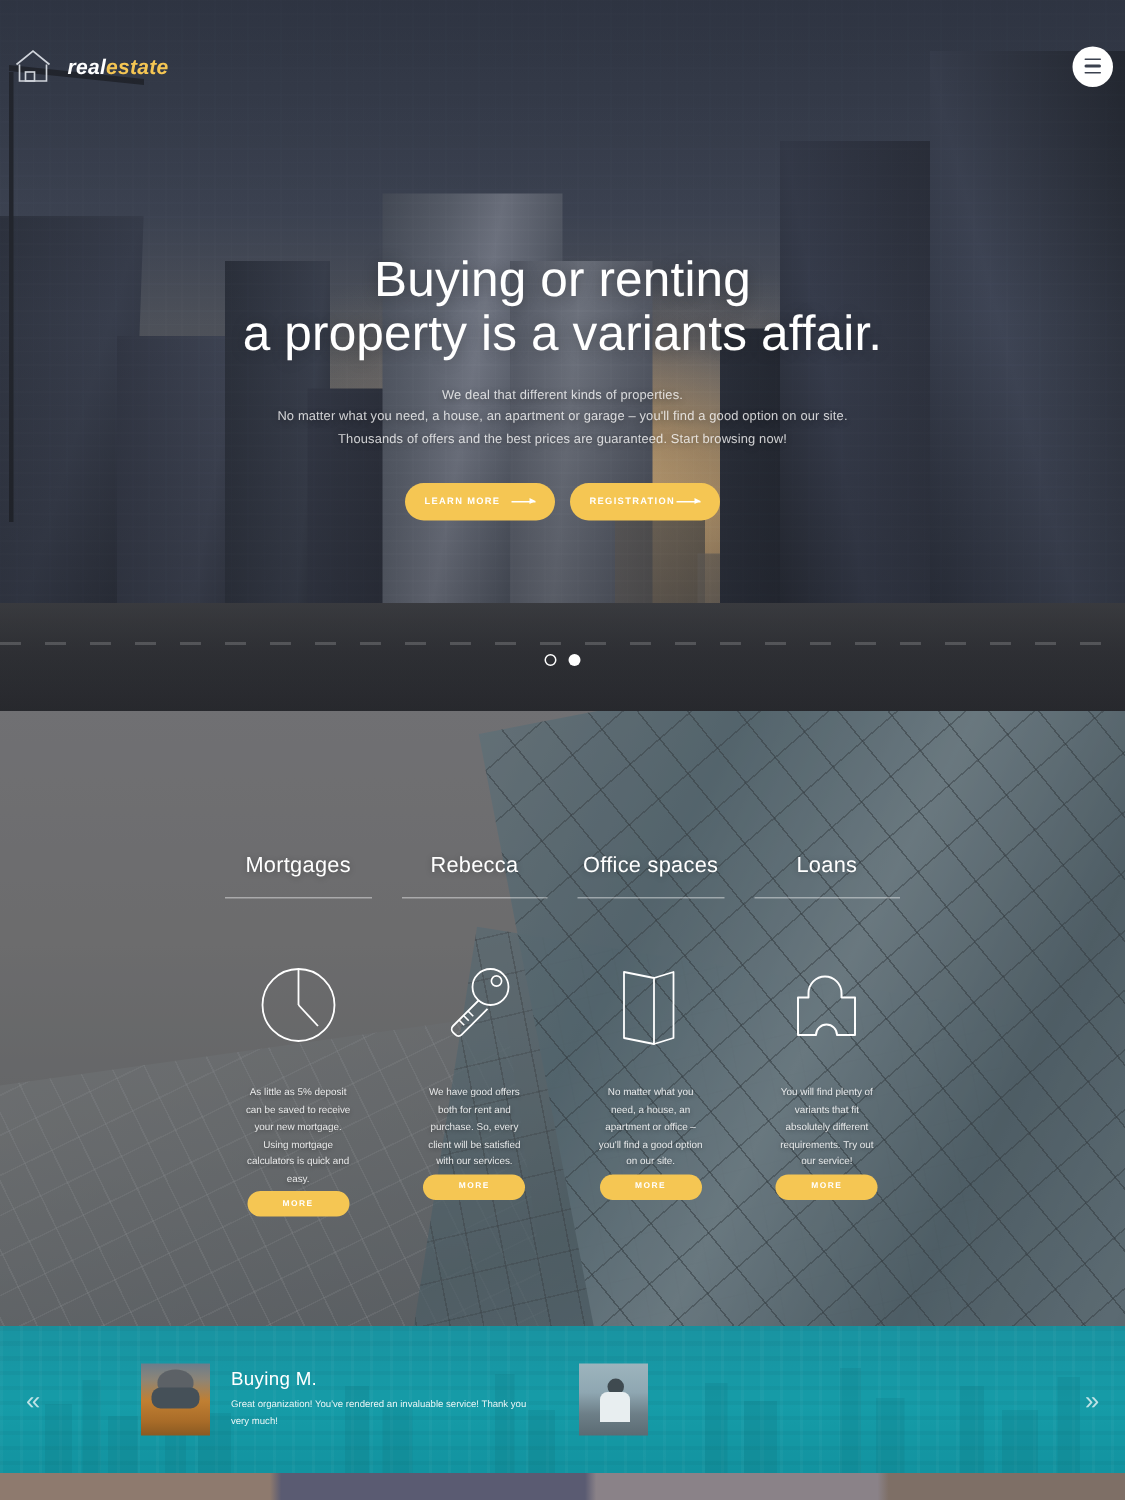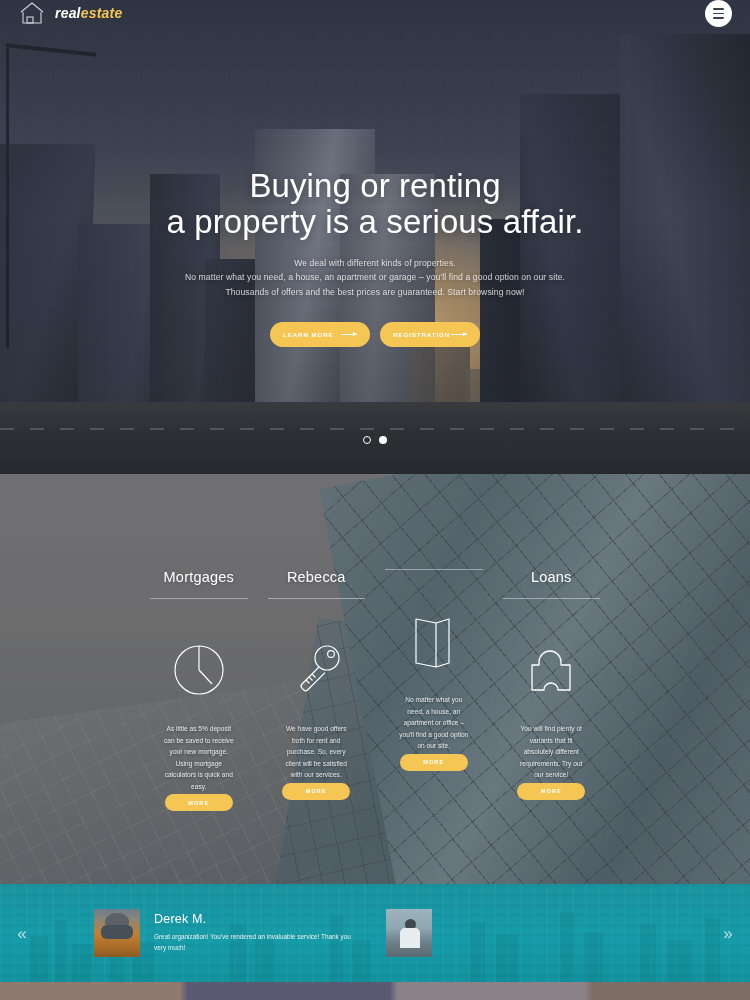--- a/index.html
+++ b/index.html
@@ -64,24 +64,24 @@
   .road:after{
     content:""; position:absolute; left:0; top:26px; width:100%; height:2px;
     background: repeating-linear-gradient(to right, rgba(220,220,220,.35) 0 14px, transparent 14px 30px);
   }
   .lamp { position:absolute; left:6px; top:48px; width:3px; height:300px; background:#23262d; }
   .lamp:before{content:"";position:absolute;top:0;left:0;width:90px;height:4px;background:#23262d;transform:skewY(6deg);}
   .hero-veil { position:absolute; inset:0; background: linear-gradient(to bottom, rgba(30,34,44,0.40) 0%, rgba(30,34,44,0.12) 45%, rgba(20,22,28,0.40) 100%); }
 
   
   .header {
-    position: absolute; top: 0; left: 0;
+    position: absolute; top: 16px; left: 0;
     width: 750px; height: 56px;
-    display: flex; align-items: flex-start;
-    padding: 0 18px;
+    display: flex; align-items: center;
+    padding: 0 8px;
     z-index: 30;
   }
   .logo { display: flex; align-items: center; gap: 9px; cursor: pointer; }
   .logo-icon { width: 28px; height: 26px; }
   .logo-text { font-size: 14px; letter-spacing: .2px; font-style: italic; font-weight: 700; }
   .logo-real { color: #ffffff; }
   .logo-estate { color: #f5c653; }
   .menu-btn {
     margin-left: auto;
     width: 27px; height: 27px; border-radius: 50%;
@@ -300,24 +300,24 @@
     <div class="menu-btn">
       <span></span>
       <span></span>
       <span></span>
     </div>
   </div>
 
   <div class="hero-content">
     <h1 class="hero-title">
       <span>Buying or renting</span><br>
-      <span>a property is a serious affair.</span>
+      <span>a property is a variants affair.</span>
     </h1>
     <p class="hero-sub">
-      <span>We deal with different kinds of properties.</span><br>
+      <span>We deal that different kinds of properties.</span><br>
       <span>No matter what you need, a house, an apartment or garage – you'll find a good option on our site.</span><br>
       <span>Thousands of offers and the best prices are guaranteed. Start browsing now!</span>
     </p>
     <div class="hero-btns">
       <button class="btn-pill">
         <span class="lbl">LEARN MORE</span>
         <span class="arr"></span>
       </button>
       <button class="btn-pill">
         <span class="lbl">REGISTRATION</span>
@@ -367,20 +367,21 @@
           <path d="M25 33 L28.5 36.5" stroke="#ffffff" stroke-width="1.1"></path>
           <path d="M22 36 L25.5 39.5" stroke="#ffffff" stroke-width="1.1"></path>
           <path d="M19 39 L22.5 42.5" stroke="#ffffff" stroke-width="1.1"></path>
         </svg>
       </div>
       <div class="svc-desc">We have good offers both for rent and purchase. So, every client will be satisfied with our services.</div>
       <button class="btn-more">MORE</button>
     </div>
 
     <div class="svc-col">
+      <div class="svc-tab">Office spaces</div>
       <div class="svc-rule"></div>
       <div class="svc-icon">
         <svg width="58" height="62" viewBox="0 0 58 62" fill="none">
           <path d="M11 9 L31 13 L31 57 L11 53 Z" stroke="#ffffff" stroke-width="1.2" fill="none" stroke-linejoin="round"></path>
           <path d="M31 13 L44 9 L44 53 L31 57" stroke="#ffffff" stroke-width="1.2" fill="none" stroke-linejoin="round"></path>
         </svg>
       </div>
       <div class="svc-desc">No matter what you need, a house, an apartment or office – you'll find a good option on our site.</div>
       <button class="btn-more">MORE</button>
     </div>
@@ -424,21 +425,21 @@
     <div class="testi-veil"></div>
   </div>
 
   <div class="testi-inner">
     <div class="testi-arrow">«</div>
 
     <div class="testi-list">
       <div class="testi-item">
         <div class="avatar a1"></div>
         <div class="testi-body">
-          <div class="testi-name">Derek M.</div>
+          <div class="testi-name">Buying M.</div>
           <div class="testi-text">Great organization! You've rendered an invaluable service! Thank you very much!</div>
         </div>
       </div>
 
       <div class="testi-item">
         <div class="avatar a2"></div>
       </div>
     </div>
 
     <div class="testi-arrow">»</div>

